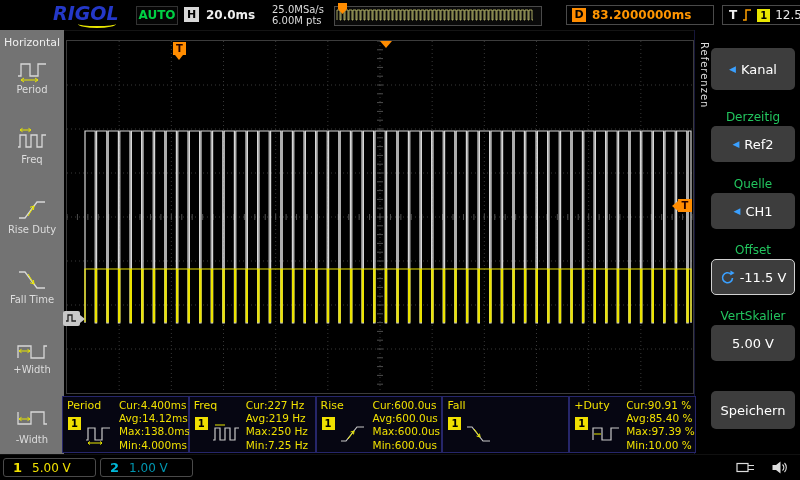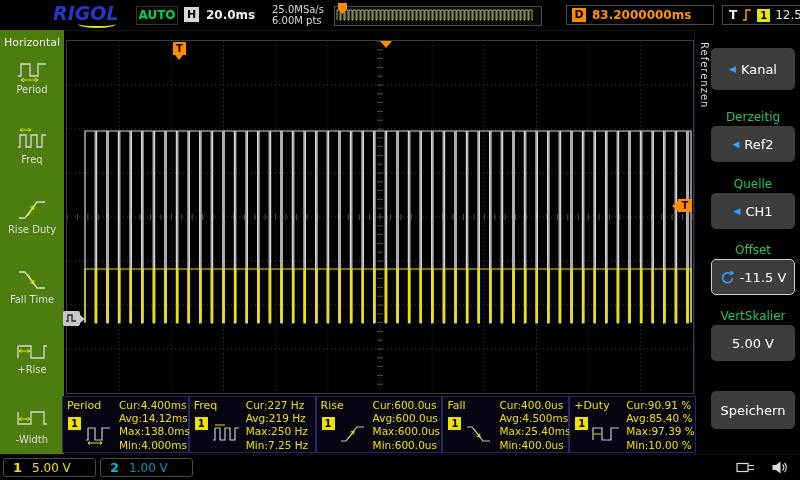--- a/index.html
+++ b/index.html
@@ -24,21 +24,21 @@
   .d-badge{width:14px;height:14px;background:#ff8c00;color:#000;font-weight:bold;font-size:11px;text-align:center;line-height:14px;}
   .delay-value{color:#ff9500;font-size:12px;font-weight:bold;}
   .t-box{position:absolute;left:674px;top:5px;height:20px;width:122px;border:1px solid #4a4a4a;
          display:flex;align-items:center;gap:5px;padding:0 6px;box-sizing:border-box;}
   .t-label{color:#eee;font-weight:bold;font-size:12px;}
   .trig-ch-badge{width:13px;height:13px;background:#e8e600;color:#000;font-weight:bold;font-size:10px;
                  text-align:center;line-height:13px;}
   .trig-level{color:#e8e8e8;font-size:12px;}
 
   
-  .left-menu{position:absolute;left:0;top:30px;width:64px;height:424px;background:#4d7c0f;}
+  .left-menu{position:absolute;left:0;top:30px;width:64px;height:424px;background:#737373;}
   .menu-title{padding:6px 4px 3px;color:#eee;font-size:11px;}
   .h-item{height:65px;text-align:center;cursor:pointer;}
   .h-item svg{display:block;margin:5px auto 1px;}
   .h-item .lbl{color:#ddd;font-size:10px;}
 
   
   .plot{position:absolute;left:66px;top:40px;width:626px;height:352px;border:1px solid #3c3c3c;background:#000;}
   #wave-svg{position:absolute;left:0;top:0;}
   .trig-pos-tag{position:absolute;left:106px;top:1px;width:13px;height:13px;background:#ff8c00;color:#200;
                 font-size:10px;font-weight:bold;text-align:center;line-height:13px;}
@@ -164,21 +164,21 @@
         <path d="M13 7 L19 17 M19 17 l-4 -1.3 M19 17 l-0.6 -4" fill="none" stroke="#e8e600" stroke-width="1"></path>
       </svg>
       <div class="lbl">Fall Time</div>
     </div>
 
     <div class="h-item">
       <svg width="34" height="26" viewBox="0 0 34 26">
         <path d="M3 21 V9 h13 V21 h13 V9 h3" fill="none" stroke="#d8d8d8" stroke-width="1.3"></path>
         <path d="M4 14 h11 M4 14 l2.5 -1.7 M4 14 l2.5 1.7 M15 14 l-2.5 -1.7 M15 14 l-2.5 1.7" fill="none" stroke="#e8e600" stroke-width="1"></path>
       </svg>
-      <div class="lbl">+Rise</div>
+      <div class="lbl">+Width</div>
     </div>
 
     <div class="h-item">
       <svg width="34" height="26" viewBox="0 0 34 26">
         <path d="M3 5 V17 h13 V5 h13 V17 h3" fill="none" stroke="#d8d8d8" stroke-width="1.3"></path>
         <path d="M4 12 h11 M4 12 l2.5 -1.7 M4 12 l2.5 1.7 M15 12 l-2.5 -1.7 M15 12 l-2.5 1.7" fill="none" stroke="#e8e600" stroke-width="1"></path>
       </svg>
       <div class="lbl">-Width</div>
     </div>
   </div>
@@ -403,26 +403,20 @@
       </div>
     </div>
 
     <div class="mpanel">
       <div class="mp-title">Fall</div>
       <div class="mp-badge">1</div>
       <svg class="mp-icon" width="30" height="22" viewBox="0 0 30 22">
         <path d="M3 4 h5 L19 18 h7" fill="none" stroke="#c8c8c8" stroke-width="1.2"></path>
         <path d="M10 6 L16 14 M16 14 l-3.4 -1 M16 14 l-0.5 -3.4" fill="none" stroke="#e8e600" stroke-width="1"></path>
       </svg>
-      <div class="mp-col">
-        <div>Cur:400.0us</div>
-        <div>Avg:4.500ms</div>
-        <div>Max:25.40ms</div>
-        <div>Min:400.0us</div>
-      </div>
     </div>
 
     <div class="mpanel">
       <div class="mp-title">+Duty</div>
       <div class="mp-badge">1</div>
       <svg class="mp-icon" width="30" height="22" viewBox="0 0 30 22">
         <path d="M2 17 V5 h9 V17 h9 V5 h8" fill="none" stroke="#c8c8c8" stroke-width="1.2"></path>
         <path d="M3 11 h7" fill="none" stroke="#e8e600" stroke-width="1"></path>
       </svg>
       <div class="mp-col">

